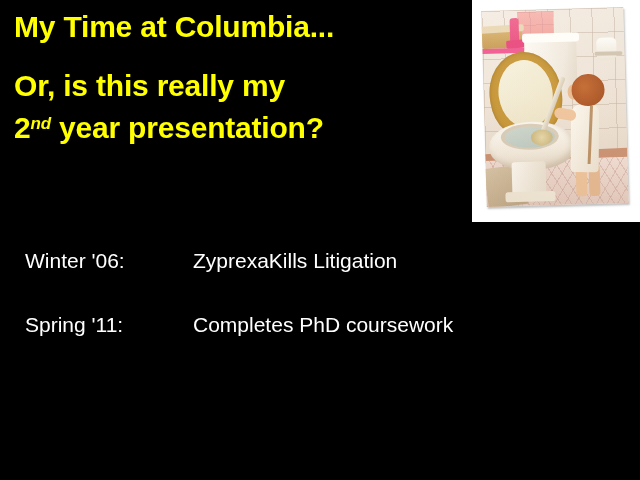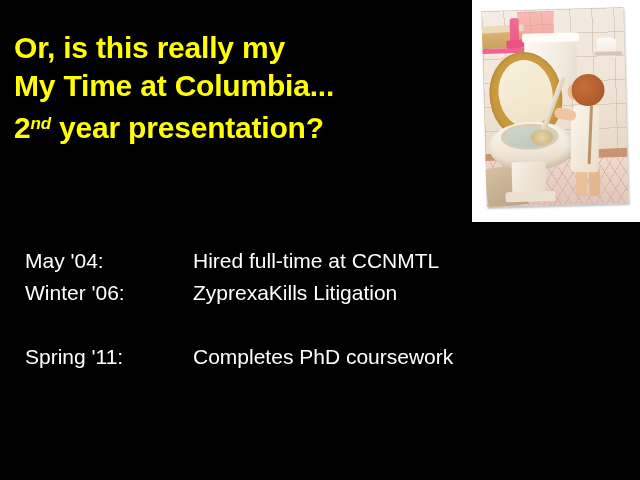--- a/index.html
+++ b/index.html
@@ -284,22 +284,22 @@
     font-size: 21px;
     white-space: nowrap;
   }
 </style>
 </head>
 <body>
 
 <div class="slide">
 
   <div class="title-block">
+    <div class="title-line">My Time at Columbia...</div>
     <div class="title-line spacer-before">Or, is this really my</div>
-    <div class="title-line">My Time at Columbia...</div>
     <div class="title-line"><span>2</span><span class="sup">nd</span><span> year presentation?</span></div>
   </div>
 
   <div class="photo-panel">
     <div class="photo">
       <div class="ph-layer wall"></div>
       <div class="ph-layer pink-splash"></div>
       <div class="ph-layer towel"></div>
       <div class="ph-layer towel-bar"></div>
       <div class="ph-layer gold-box"></div>
@@ -329,24 +329,20 @@
       <div class="ph-layer child-strap"></div>
       <div class="ph-layer child-arm"></div>
       <div class="ph-layer child-face"></div>
       <div class="ph-layer child-head"></div>
       <div class="ph-layer photo-gloss"></div>
     </div>
   </div>
 
   <div class="timeline">
     <div class="tl-row">
-      <div class="tl-period">May '04:</div>
-      <div class="tl-event">Hired full-time at CCNMTL</div>
-    </div>
-    <div class="tl-row">
       <div class="tl-period">Winter '06:</div>
       <div class="tl-event">ZyprexaKills Litigation</div>
     </div>
     <div class="tl-row">
     </div>
     <div class="tl-row">
       <div class="tl-period">Spring '11:</div>
       <div class="tl-event">Completes PhD coursework</div>
     </div>
   </div>

